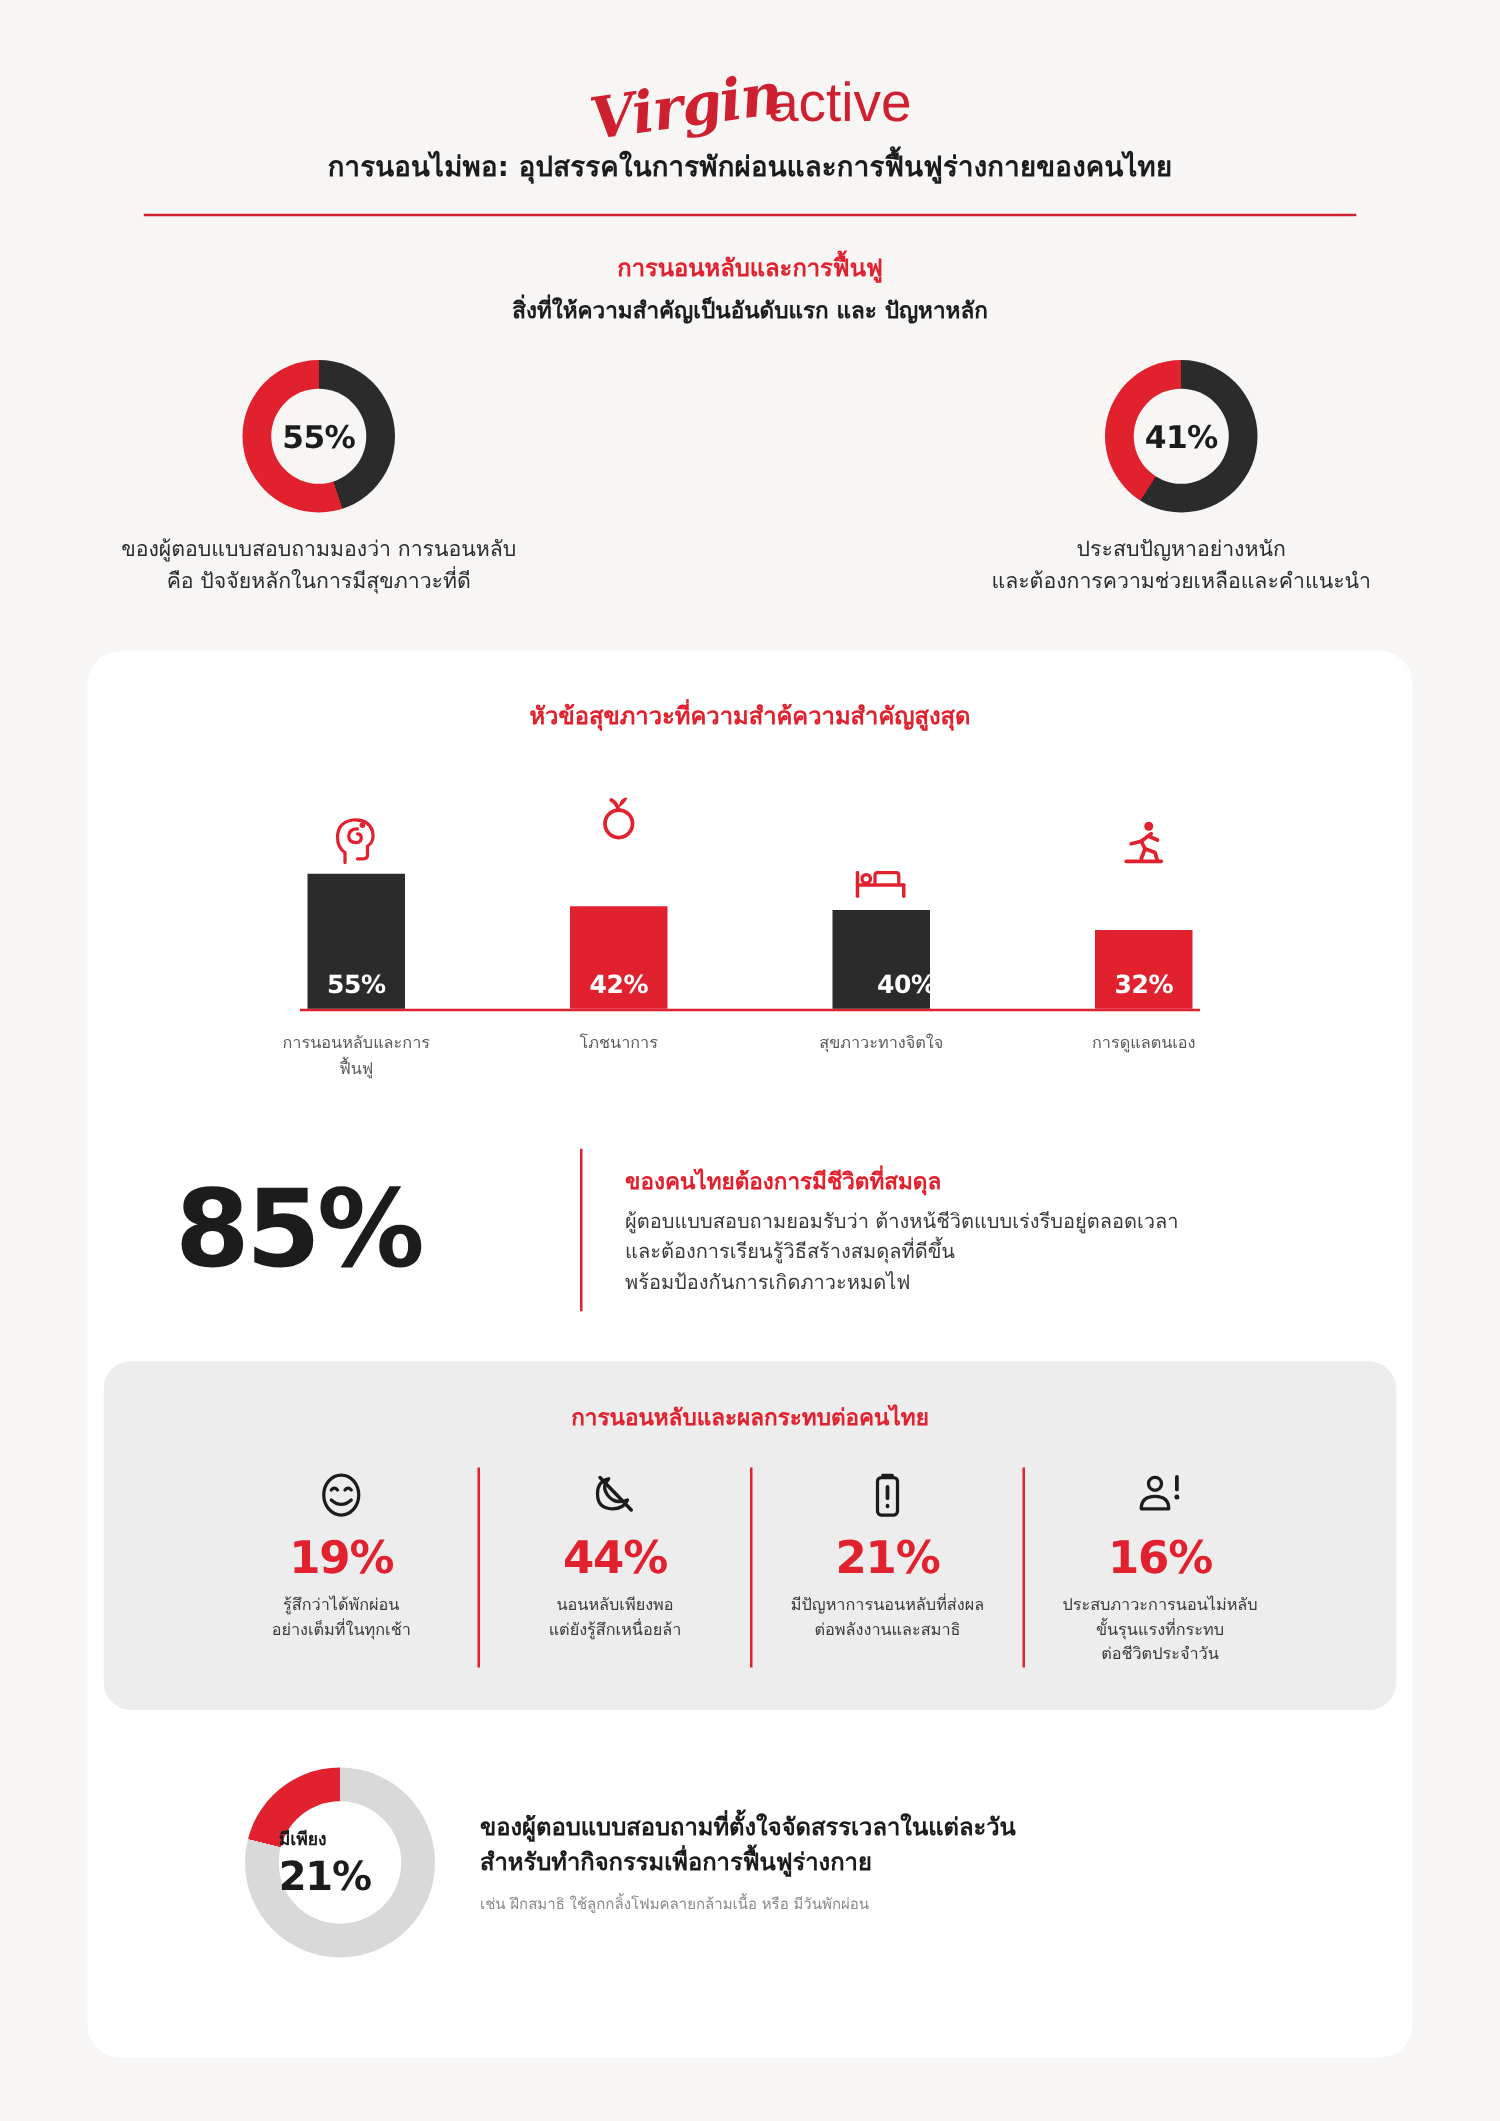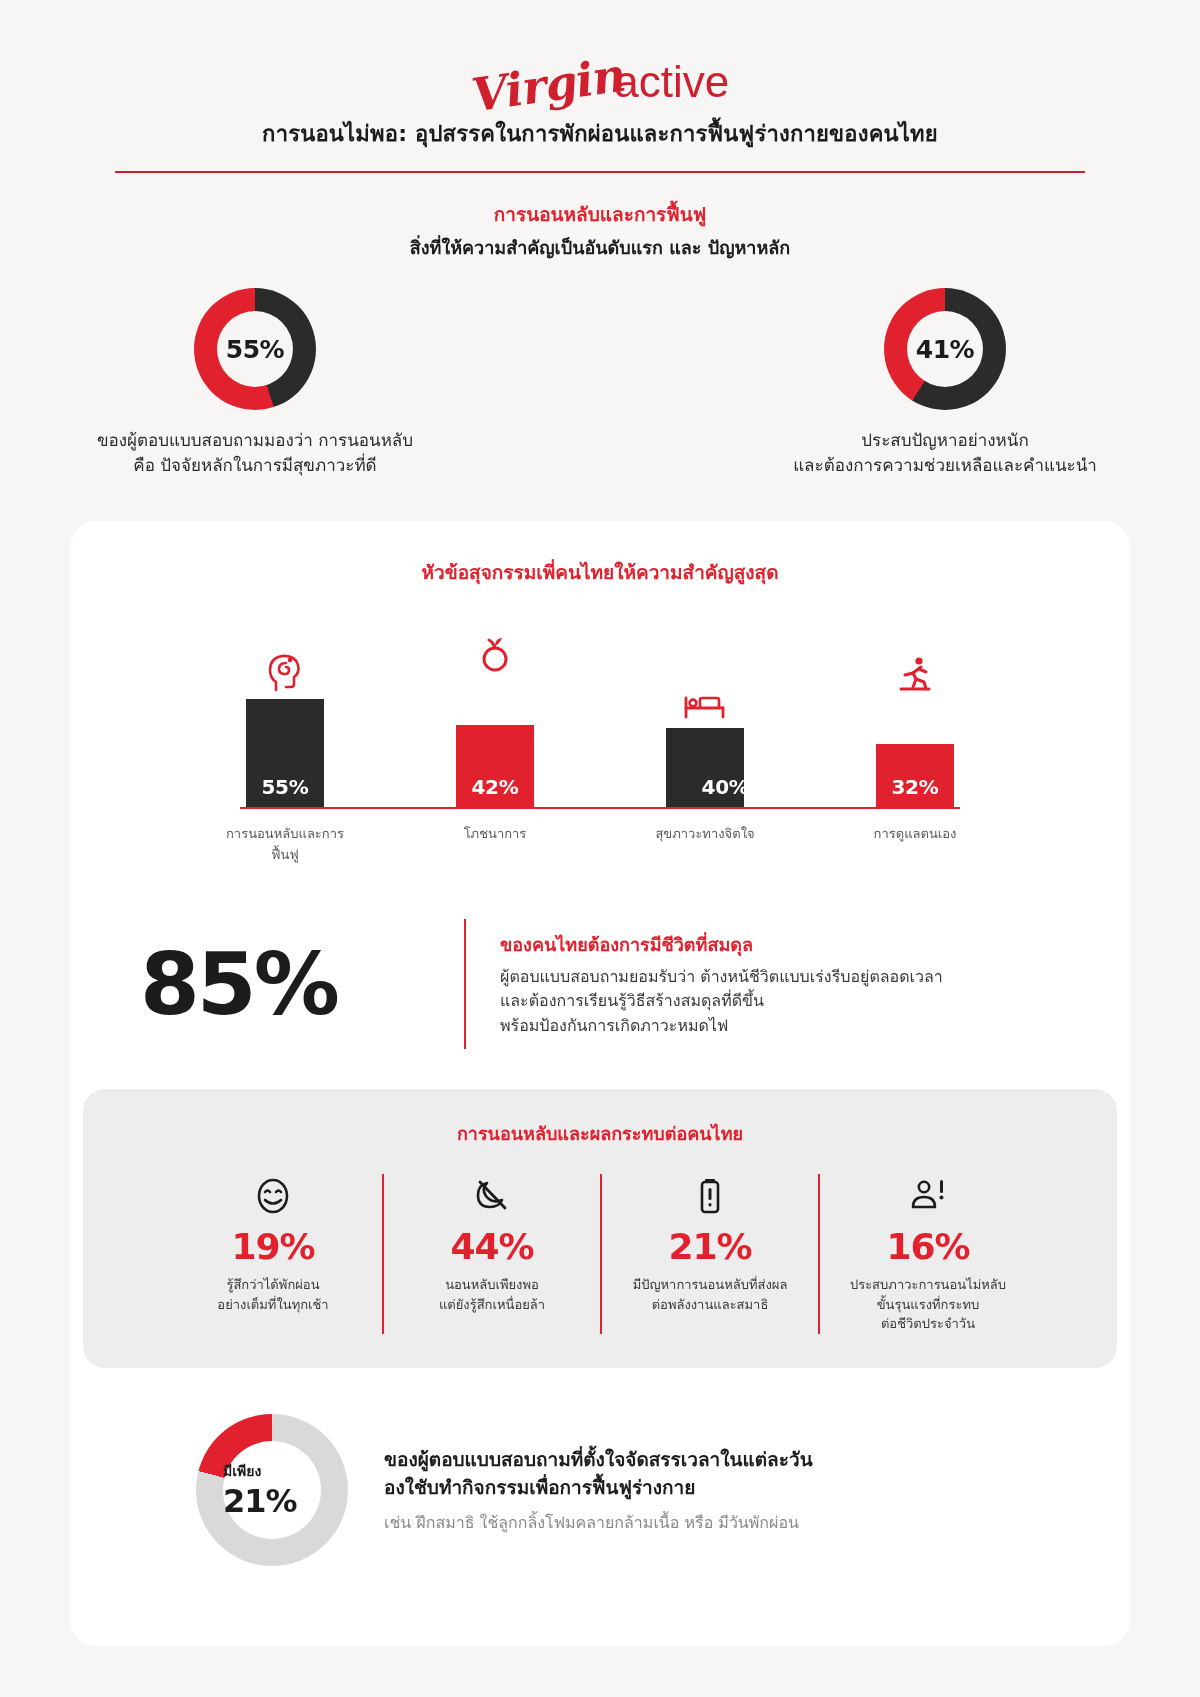--- a/index.html
+++ b/index.html
@@ -291,21 +291,21 @@
     align-items: flex-start;
     justify-content: center;
   }
   .bdonut .small { font-size: 14px; color: #1c1c1c; font-weight: 700; }
   .bdonut .big   { font-size: 32px; color: #1c1c1c; font-weight: 800; letter-spacing:-1px; }
   .bottom-text { width: 620px; }
   .bottom-text .l1, .bottom-text .l2 {
     font-size: 19px; font-weight: 700; color: #1c1c1c; line-height: 1.5;
   }
   .bottom-text .l3 {
-    font-size: 16px; color: #8a8a8a; margin-top: 8px;
+    font-size: 12px; color: #8a8a8a; margin-top: 8px;
   }
   svg { display: block; }
 </style>
 </head>
 <body>
 
 <div class="page">
 
   <div class="logo-wrap">
     <div class="logo">
@@ -339,21 +339,21 @@
         <div class="donut-caption">
           <div>ประสบปัญหาอย่างหนัก</div>
           <div>และต้องการความช่วยเหลือและคำแนะนำ</div>
         </div>
       </div>
 
     </div>
   </div>
 
   <div class="card">
-    <h2>หัวข้อสุจกรรมเพี่คนไทยให้ความสำคัญสูงสุด</h2>
+    <h2>หัวข้อสุขภาวะที่ความสำค้ความสำคัญสูงสุด</h2>
 
     <div class="bars">
 
       <div class="bar-col">
         <div class="bar-icon">
           <svg width="34" height="40" viewBox="0 0 34 40">
             <path d="M8 37 L8 29 Q2 25 2 17 Q2 5 14 3 Q27 2 30 12 Q32 20 26 24 L26 31 Q26 34 23 34 L18 34" fill="none" stroke="#e2212e" stroke-width="2.6" stroke-linecap="round"></path>
             <path d="M18 10 Q11 10 11 16 Q11 21 17 21 Q21 21 21 17 Q21 14 18 14" fill="none" stroke="#e2212e" stroke-width="2.6" stroke-linecap="round"></path>
             <circle cx="22" cy="7" r="2.3" fill="#e2212e"></circle>
           </svg>
@@ -502,20 +502,20 @@
 
     <div class="bottom">
       <div class="bdonut" id="bdonut21" style="background: conic-gradient(rgb(217, 217, 217) 0deg, rgb(217, 217, 217) 284.4deg, rgb(226, 33, 46) 284.4deg, rgb(226, 33, 46) 360deg);">
         <div class="hole">
           <div class="small">มีเพียง</div>
           <div class="big">21%</div>
         </div>
       </div>
       <div class="bottom-text">
         <div class="l1">ของผู้ตอบแบบสอบถามที่ตั้งใจจัดสรรเวลาในแต่ละวัน</div>
-        <div class="l2">องใชับทำกิจกรรมเพื่อการฟื้นฟูร่างกาย</div>
+        <div class="l2">สำหรับทำกิจกรรมเพื่อการฟื้นฟูร่างกาย</div>
         <div class="l3">เช่น ฝึกสมาธิ ใช้ลูกกลิ้งโฟมคลายกล้ามเนื้อ หรือ มีวันพักผ่อน</div>
       </div>
     </div>
 
   </div>
 
 </div>
 
 </body></html>

